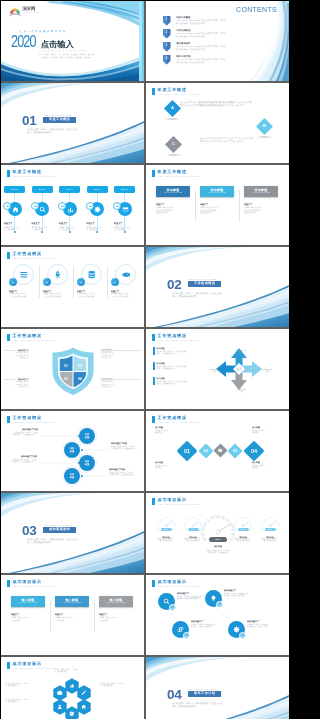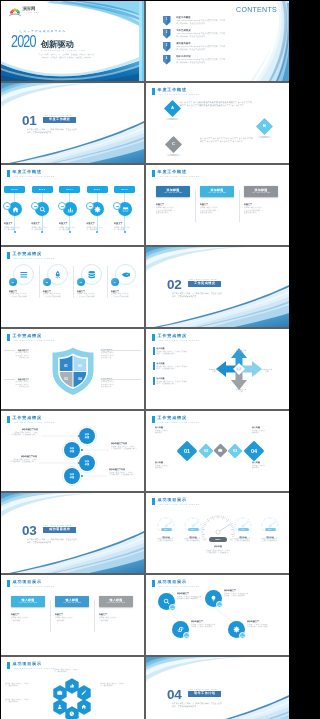--- a/index.html
+++ b/index.html
@@ -199,21 +199,21 @@
     </svg>
     <div class="cv-logo-tx">
       <div class="cv-logo-cn">演界网</div>
       <div class="cv-logo-en">Y A N J I E . C O M</div>
     </div>
   </div>
 
   <div class="cv-pre">汇总一年收获规划来年工作</div>
   <div class="cv-main">
     <span class="cv-year">2020</span>
-    <span class="cv-ttl">创新驱动</span>
+    <span class="cv-ttl">点击输入</span>
   </div>
   <div class="cv-en">PRESENTED BY JOBS AND</div>
   <div class="cv-d1">汇总一年收获、规划来年工作、总结归纳、反思改进、明确方向、稳步前行</div>
   <div class="cv-d2">团队协作、效率提升、创新驱动、持续优化、拥抱变化、共同成长</div>
 </div>
 
 <div class="slide">
   <svg class="bg" width="143" height="80" viewBox="0 0 143 80">
     <defs>
       <linearGradient id="kg1" x1="0" y1="0" x2="1" y2="1">

